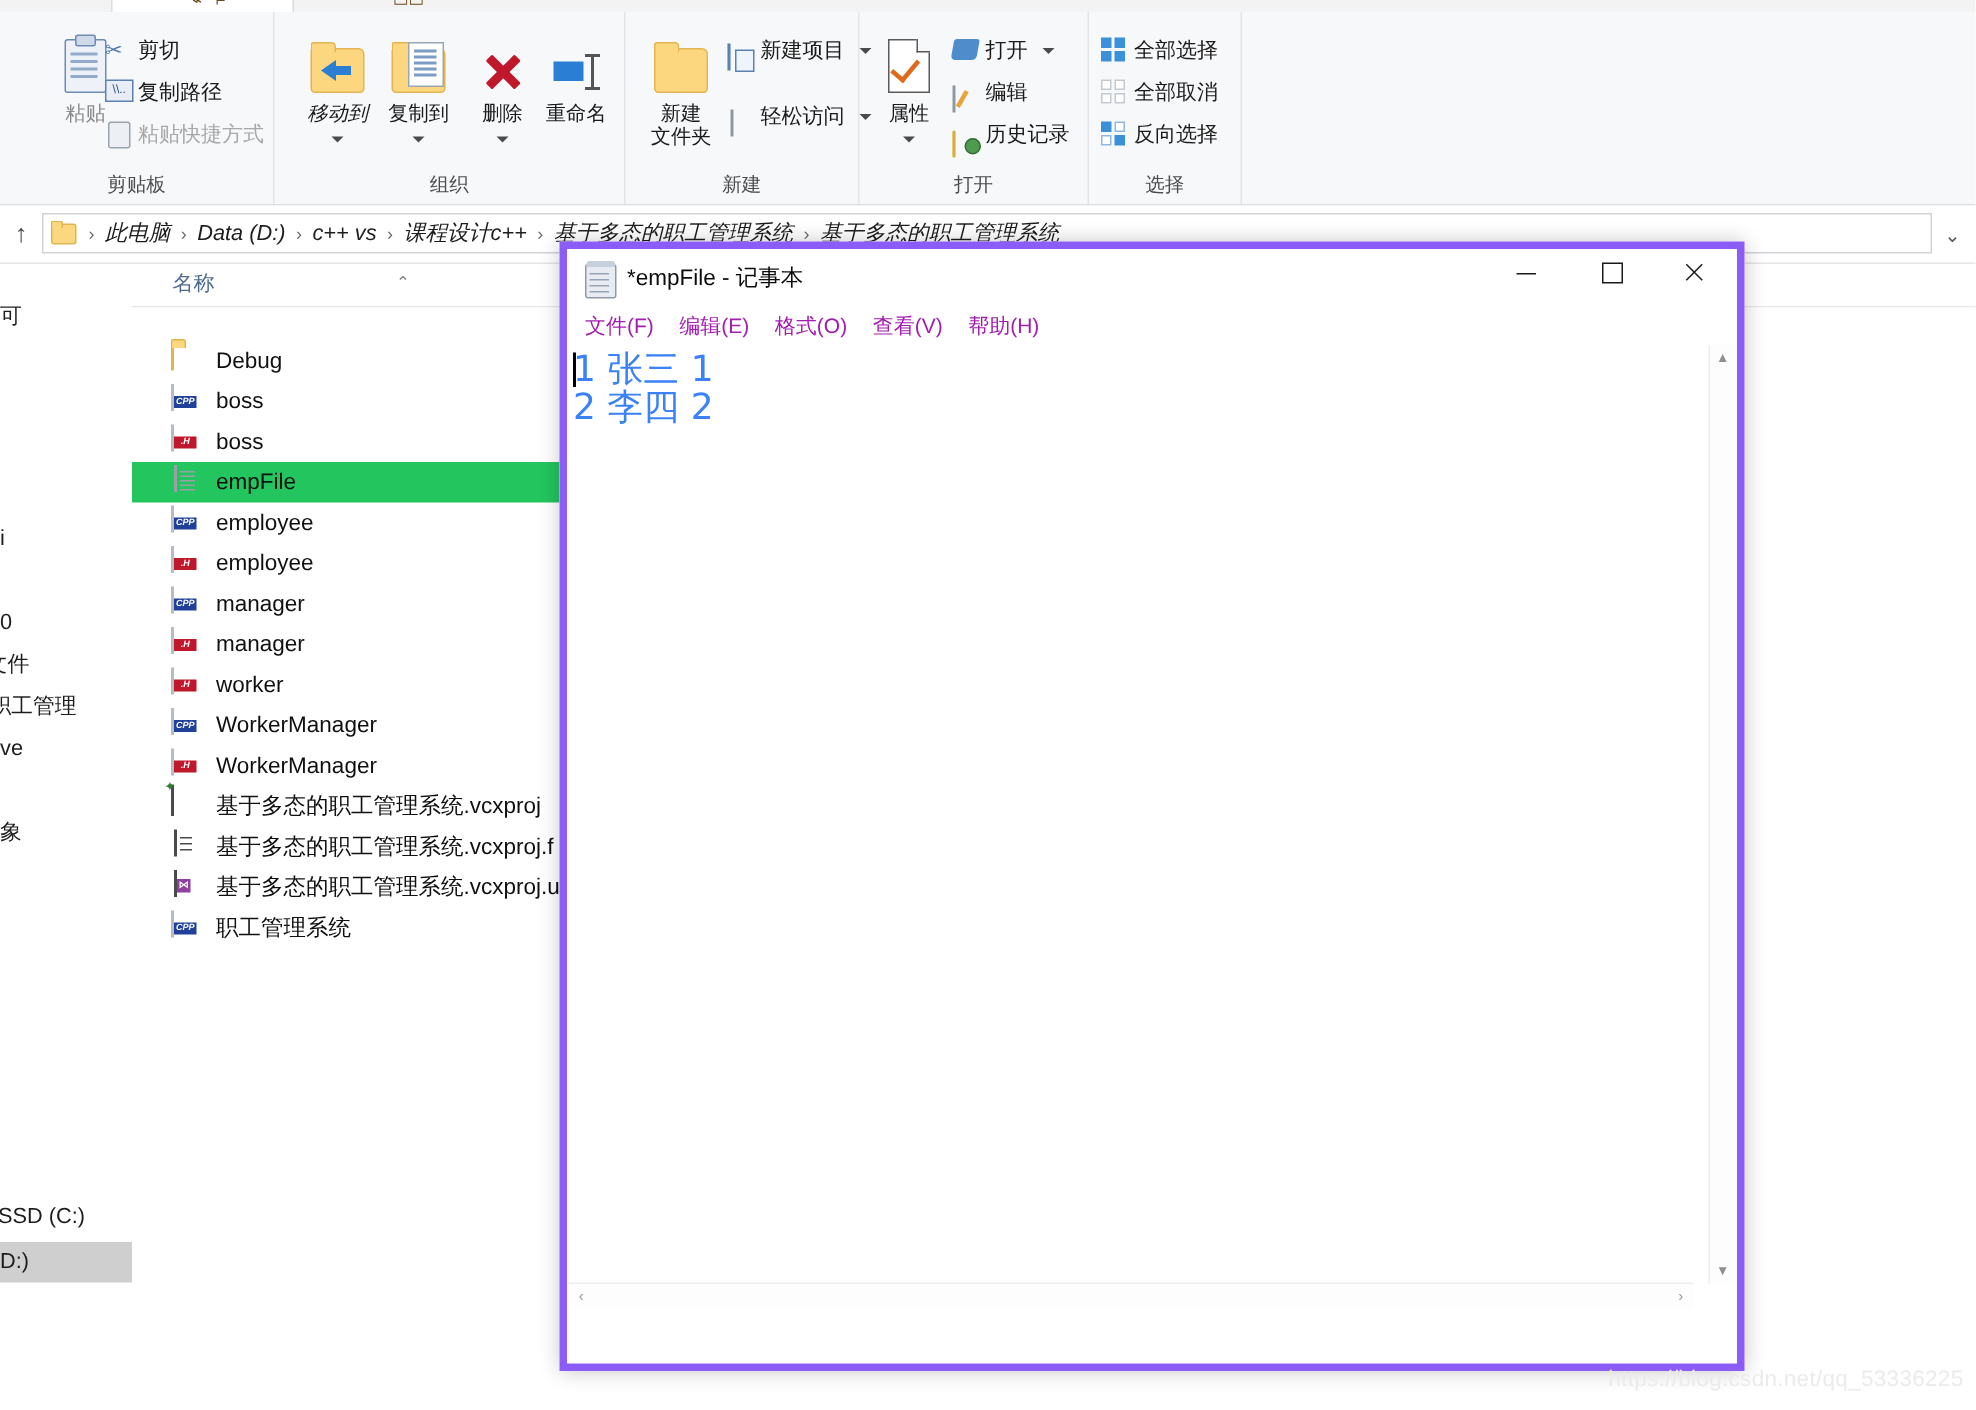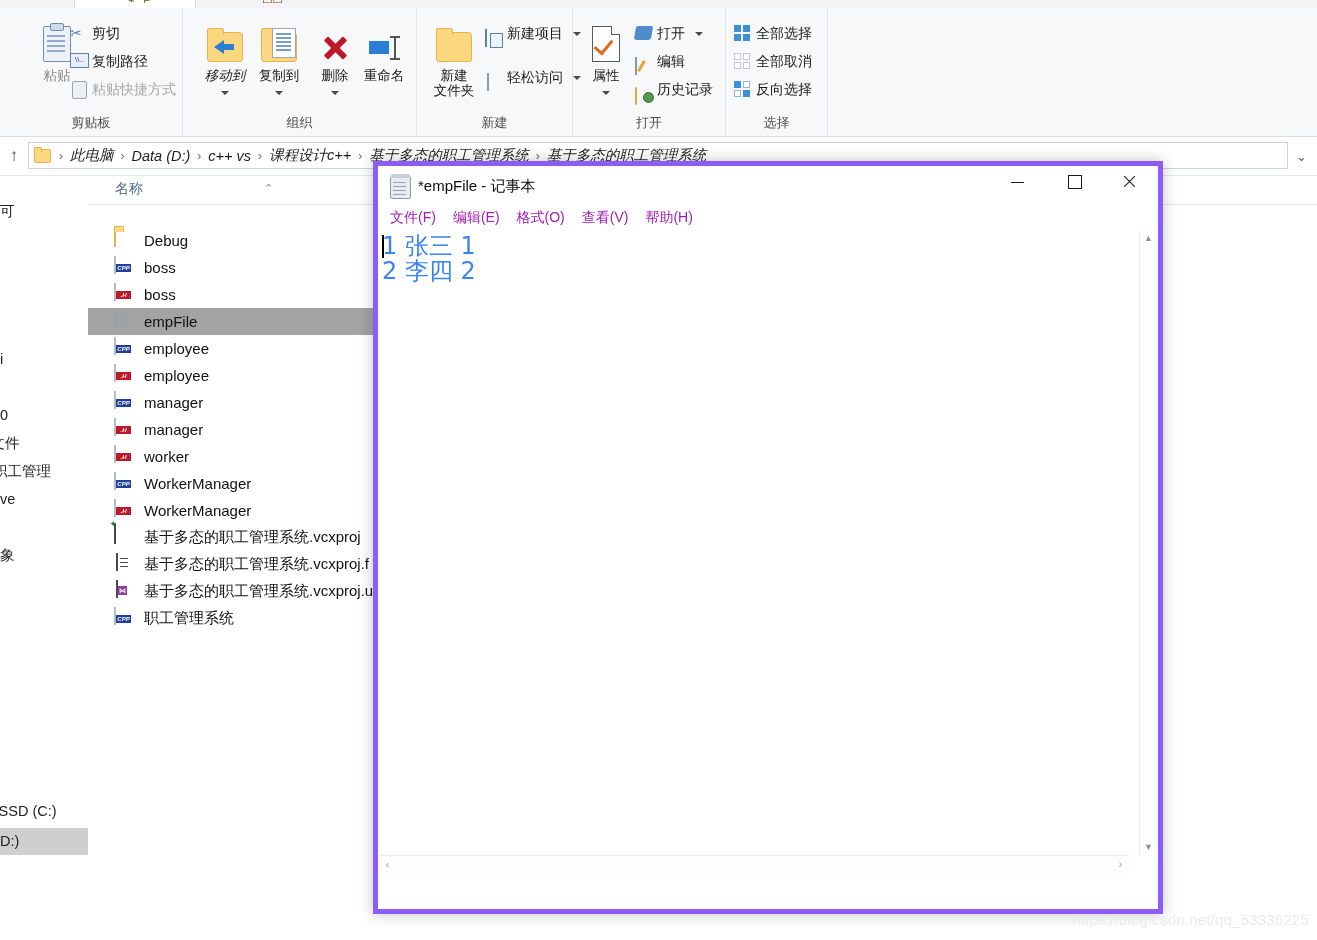--- a/index.html
+++ b/index.html
@@ -110,21 +110,21 @@
   .navrow{position:absolute;left:0;white-space:nowrap;font-size:14.5px;color:#1d1d1d;height:27px;line-height:27px;}
   .navrow .pin{position:absolute;right:5px;top:6px;font-size:13px;color:#8d8d8d;transform:rotate(40deg);}
   .navrow.sel{background:#cfcfcf;width:88px;}
 
   
   .listhdr{position:absolute;left:88px;top:176px;width:1229px;height:28px;background:#fff;border-bottom:1px solid #e6e8ea;}
   .listhdr .colname{position:absolute;left:27px;top:4px;font-size:14px;color:#4d6a8f;}
   .listhdr .sortcaret{position:absolute;left:176px;top:6px;font-size:11px;color:#7e7e7e;}
   .filelist{position:absolute;left:88px;top:205px;width:1229px;height:735px;background:#fff;}
   .frow{position:absolute;left:0;width:285px;height:27px;display:flex;align-items:center;}
-  .frow.sel{background:#a3a3a3;}
+  .frow.sel{background:#22c55e;}
   .frow .fname{font-size:15px;color:#101010;white-space:nowrap;}
   .fic{width:22px;height:22px;margin-left:26px;margin-right:8px;position:relative;flex:none;}
 
   .fi-folder{width:19px;height:15px;background:#fbd87f;border:1px solid #e0b44f;border-radius:1px 2px 2px 2px;margin-top:4px;position:relative;}
   .fi-folder:before{content:"";position:absolute;left:-1px;top:-4px;width:8px;height:5px;background:#fbd87f;border:1px solid #e0b44f;border-bottom:none;border-radius:1px 2px 0 0;}
 
   .fi-code{width:19px;height:19px;margin-top:2px;background:#f4f5f6;border:1px solid #b6bcc3;position:relative;}
   .fi-code .hatch{position:absolute;left:1px;top:1px;right:1px;height:8px;background:repeating-linear-gradient(0deg,#c9cfd6 0,#c9cfd6 1px,#f4f5f6 1px,#f4f5f6 2px);}
   .fi-code .tag{position:absolute;left:1px;bottom:1px;width:15px;height:8px;color:#fff;font-size:6px;line-height:8px;text-align:center;font-family:"Liberation Sans",sans-serif;font-weight:bold;}
   .fi-code .tag.cpp{background:#20409a;}

